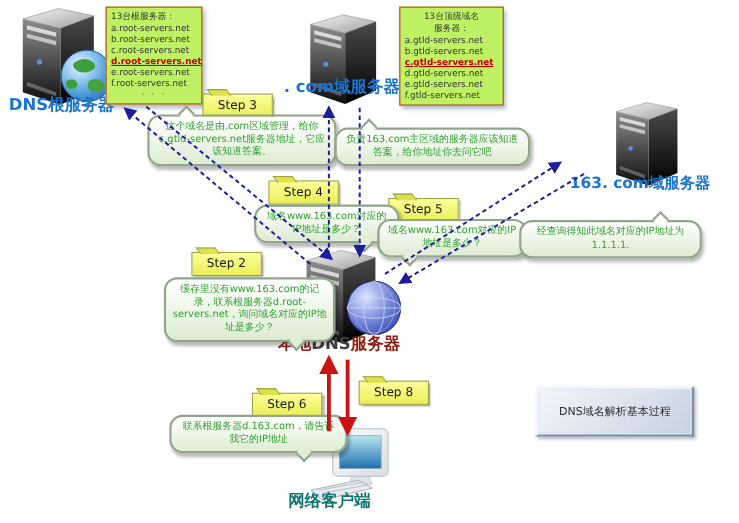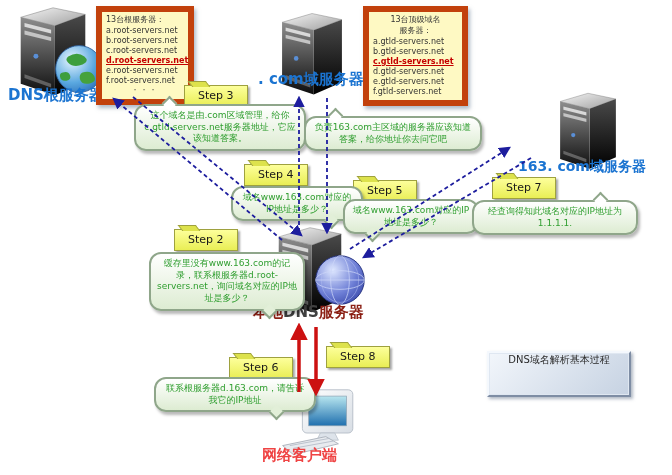--- a/index.html
+++ b/index.html
@@ -2,32 +2,32 @@
 <html><head>
 <meta charset="utf-8">
 <style>
   html,body{margin:0;padding:0;background:#fff;}
   #canvas{
     position:relative;width:672px;height:475px;overflow:hidden;background:#ffffff;
     font-family:"DejaVu Sans","Liberation Sans",sans-serif;
   }
   
   .infobox{
-    position:absolute;background:#fef9c3;border:6px solid #c2410c;
+    position:absolute;background:#bef264;border:1px solid #c2410c;
     box-shadow:2px 3px 4px rgba(110,130,155,.55);
     font-size:8px;line-height:1.25;color:#222;padding:3px 4px;z-index:2;
   }
   .infobox .bx-title{color:#333;margin-bottom:1px;}
   .infobox .bx-title.center{text-align:center;}
   .srv-line{white-space:nowrap;color:#333;}
   .srv-line.hl{color:#c40000;font-weight:bold;text-decoration:underline;}
   .srv-line.dots{text-align:center;letter-spacing:2px;color:#333;}
   
   .nodelabel{position:absolute;font-weight:bold;color:#1b74d1;font-size:15px;z-index:2;white-space:nowrap;}
-  .nodelabel.red{color:#ef4444;}
+  .nodelabel.red{color:#0f766e;}
   .nodelabel.small{font-size:14px;}
   .lbl-dark{color:#8b1f14;}
   .lbl-blue{color:#404040;}
   
   .steptab{
     position:absolute;z-index:3;background:linear-gradient(#fdff9b,#e9ee55);
     border:1px solid #9ea13f;padding:3px 13px 4px 13px;font-size:11px;color:#1a1a1a;
     box-shadow:2px 2px 2px rgba(0,0,0,.35);white-space:nowrap;
   }
   .steptab::before{
@@ -40,21 +40,21 @@
     background:linear-gradient(#ffffff,#ddecd2);
     color:#2f9e2f;font-size:9px;line-height:1.3;text-align:center;
     padding:4px 6px;box-shadow:2px 3px 3px rgba(0,0,0,.28);
   }
   .tail{position:absolute;width:9px;height:9px;background:#fff;
     border-left:2px solid #8fa68a;border-top:2px solid #8fa68a;}
   .tail.up{top:-8px;transform:rotate(45deg);}
   .tail.down{bottom:-8px;transform:rotate(225deg);background:#e2efd8;}
   
   #process-panel{
-    position:absolute;z-index:2;display:flex;align-items:flex-start;justify-content:center;
+    position:absolute;z-index:2;display:flex;align-items:center;justify-content:center;
     background:linear-gradient(135deg,#f2f6fb,#c6d2e2);
     border:2px solid;border-color:#f4f8fd #7e8da4 #7e8da4 #f4f8fd;
     box-shadow:2px 2px 3px rgba(100,115,140,.5), inset 0 0 0 1px #dfe7f1;
     font-size:10px;color:#2a2a2a;
   }
   .art{position:absolute;z-index:1;}
   #arrow-layer{position:absolute;left:0;top:0;z-index:6;pointer-events:none;}
 </style>
 </head>
 <body>
@@ -180,21 +180,20 @@
   </svg>
   <div class="nodelabel red" style="left:262px;top:446px">网络客户端</div>
 
   <div id="process-panel" style="left:487px;top:351px;width:140px;height:42px">
     <span>DNS域名解析基本过程</span>
   </div>
 
   <div class="steptab" style="left:184px;top:85px">Step 3</div>
   <div class="steptab" style="left:244px;top:164px">Step 4</div>
   <div class="steptab" style="left:353px;top:180px">Step 5</div>
-  <div class="steptab" style="left:492px;top:177px">Step 7</div>
   <div class="steptab" style="left:174px;top:229px">Step 2</div>
   <div class="steptab" style="left:229px;top:357px">Step 6</div>
   <div class="steptab" style="left:326px;top:346px">Step 8</div>
 
   <div class="bubble" style="left:134px;top:104px;width:156px">
     <div class="tail up" style="left:28px"></div>
     <span>这个域名是由.com区域管理，给你c.gtld-servers.net服务器地址，它应该知道答案。</span>
   </div>
   <div class="bubble" style="left:304px;top:116px;width:162px">
     <div class="tail up" style="left:24px"></div>

